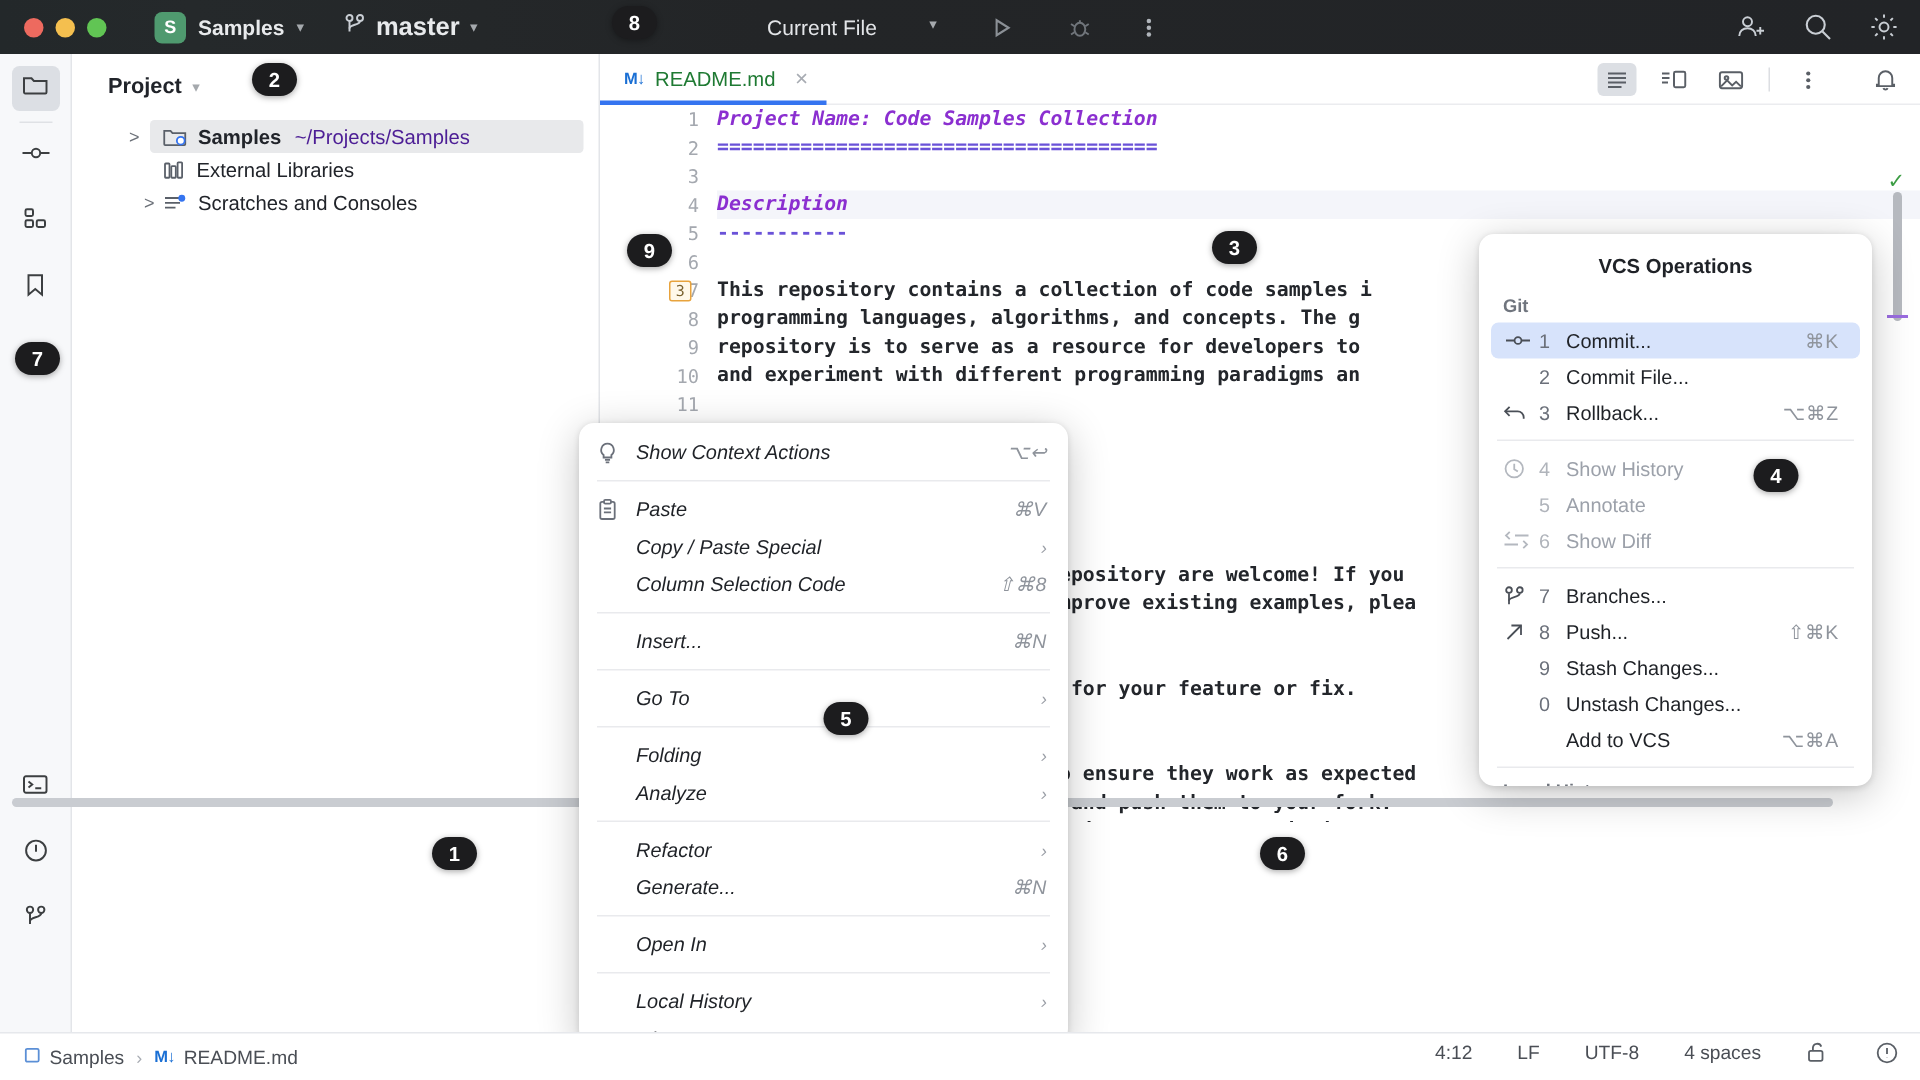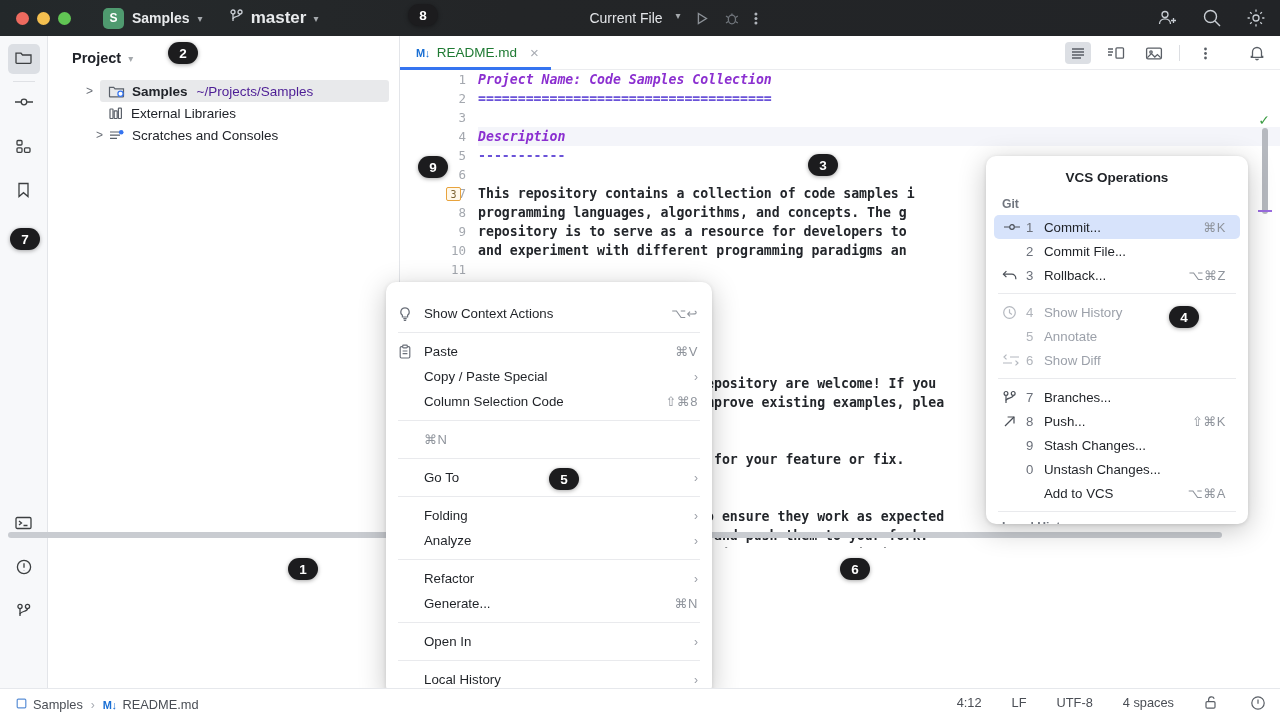--- a/index.html
+++ b/index.html
@@ -39,21 +39,21 @@
     display: flex; align-items: center; justify-content: center;
   }
   .proj-name { color: #e8eaec; font-size: 14px; font-weight: bold; }
   .chev { color: #a5a9ad; font-size: 10px; }
 
   .branch-chip { display: flex; align-items: center; gap: 7px; margin-left: 26px; }
   .branch-name { color: #e8eaec; font-size: 17px; font-weight: bold; }
 
   .runbar {
     position: absolute; left: 50%; transform: translateX(-50%);
-    display: flex; align-items: flex-start; gap: 13px; margin-left: 34px;
+    display: flex; align-items: flex-start; gap: 35px;
   }
   .runcfg { color: #e3e5e8; font-size: 14px; }
   .tb-icon { color: #9aa0a6; display: flex; align-items: center; }
 
   .title-right {
     position: absolute; right: 14px;
     display: flex; align-items: center; gap: 24px;
   }
 
   
@@ -190,21 +190,21 @@
     display: flex; align-items: flex-start; gap: 30px;
   }
   .status-item { font-size: 12.8px; color: #4a4e55; }
 
   
   .ctxmenu {
     position: absolute; left: 386px; top: 282px;
     width: 326px; height: 414px;
     background: #ffffff; border-radius: 10px;
     box-shadow: 0 6px 28px rgba(0,0,0,.23), 0 1px 4px rgba(0,0,0,.12);
-    padding: 19px 0; overflow: hidden;
+    padding: 7px 0; overflow: hidden; font-style: italic;
   }
   .mi {
     height: 25px; display: flex; align-items: center;
     padding: 0 14px 0 12px; position: relative;
     font-size: 13.3px; color: #1f2227;
   }
   .mi-ico { width: 26px; display: flex; align-items: center; color: #6b707a; }
   .mi-label { flex: 1; }
   .mi-key { color: #8f949c; font-size: 13px; letter-spacing: 0.5px; }
   .mi-arrow { color: #9a9ea6; font-size: 12px; }
@@ -574,20 +574,21 @@
     </div>
     <div class="mi">
       <span class="mi-ico"></span>
       <span class="mi-label">Column Selection Code</span>
       <span class="mi-key">⇧⌘8</span>
     </div>
     <div class="mi-sep"></div>
 
     <div class="mi">
       <span class="mi-ico"></span>
+      <span class="mi-label">Insert...</span>
       <span class="mi-key">⌘N</span>
     </div>
     <div class="mi-sep"></div>
 
     <div class="mi">
       <span class="mi-ico"></span>
       <span class="mi-label">Go To</span>
       <span class="mi-arrow">›</span>
     </div>
     <div class="mi-sep"></div>

